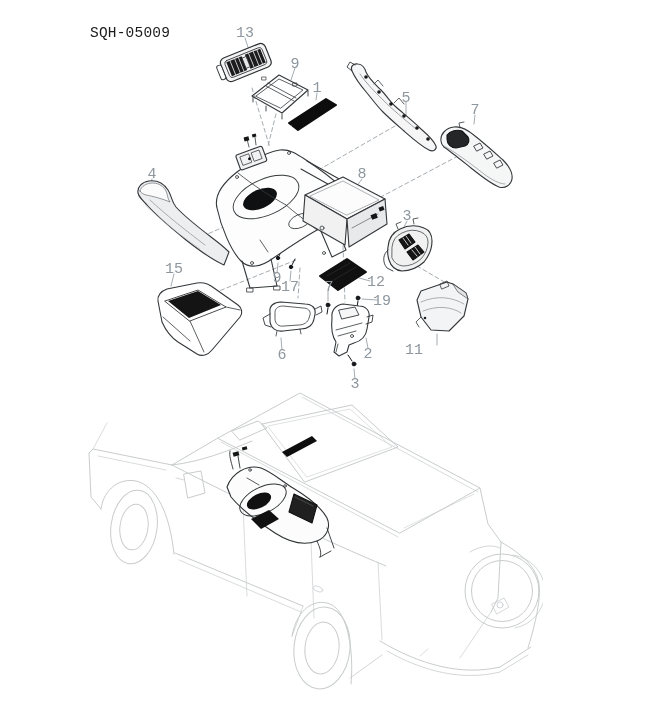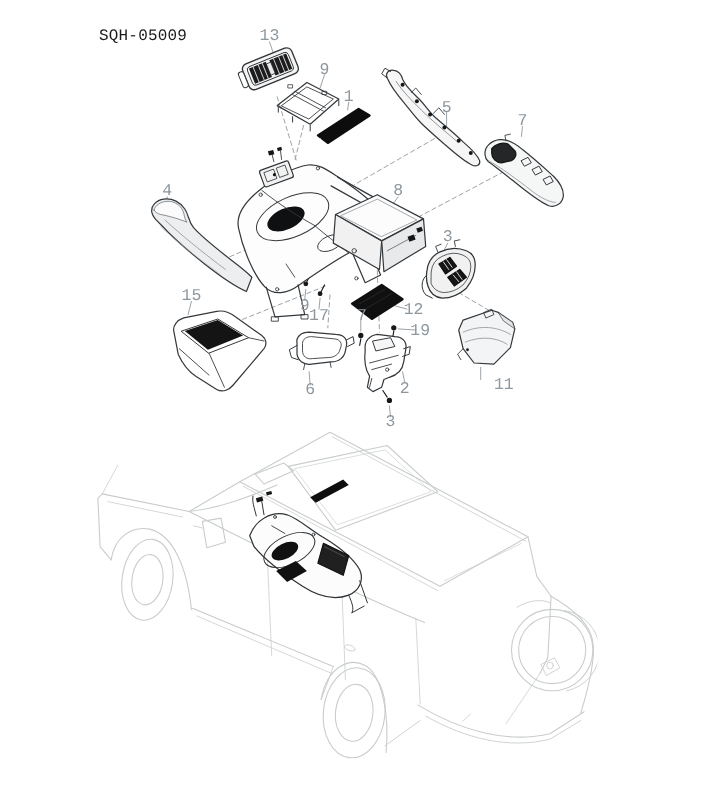--- a/index.html
+++ b/index.html
@@ -300,21 +300,21 @@
   <span class="callout" style="left:317px;top:88px">1</span>
   <span class="callout" style="left:368px;top:354px">2</span>
   <span class="callout" style="left:355px;top:384px">3</span>
   <span class="callout" style="left:152px;top:174px">4</span>
   <span class="callout" style="left:406px;top:98px">5</span>
   <span class="callout" style="left:282px;top:355px">6</span>
   <span class="callout" style="left:329px;top:287px">7</span>
   <span class="callout" style="left:362px;top:174px">8</span>
   <span class="callout" style="left:277px;top:278px">9</span>
   <span class="callout" style="left:295px;top:64px">9</span>
-  <span class="callout" style="left:458px;top:350px">11</span>
+  <span class="callout" style="left:414px;top:350px">11</span>
   <span class="callout" style="left:290px;top:287px">17</span>
   <span class="callout" style="left:245px;top:33px">13</span>
   <span class="callout" style="left:407px;top:216px">3</span>
   <span class="callout" style="left:174px;top:269px">15</span>
   <span class="callout" style="left:475px;top:110px">7</span>
   <span class="callout" style="left:376px;top:282px">12</span>
   <span class="callout" style="left:382px;top:301px">19</span>
 </div>
 
 </body></html>

